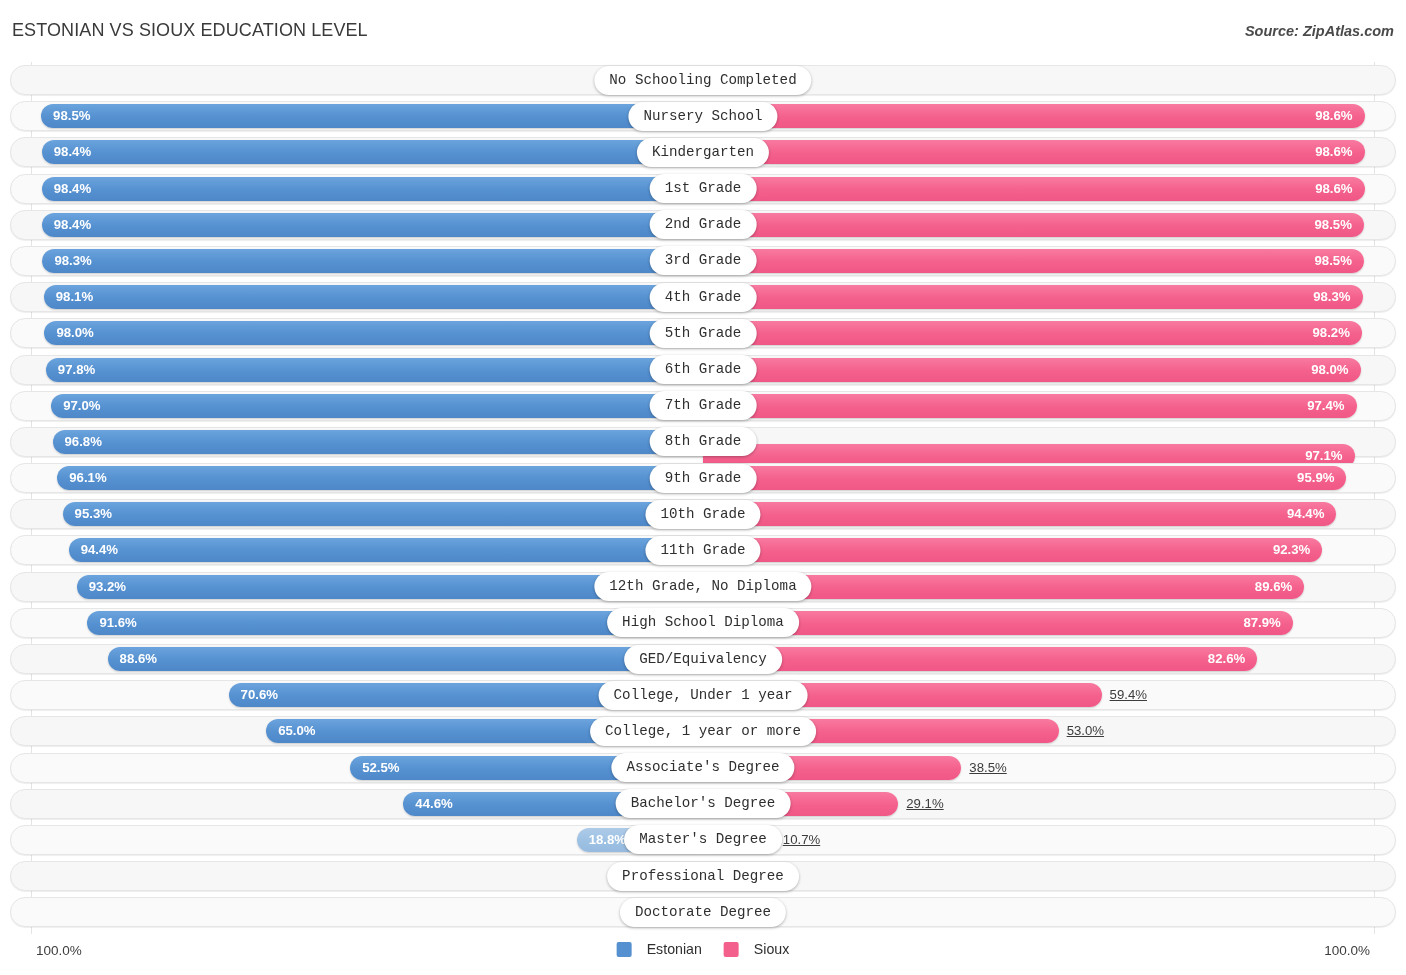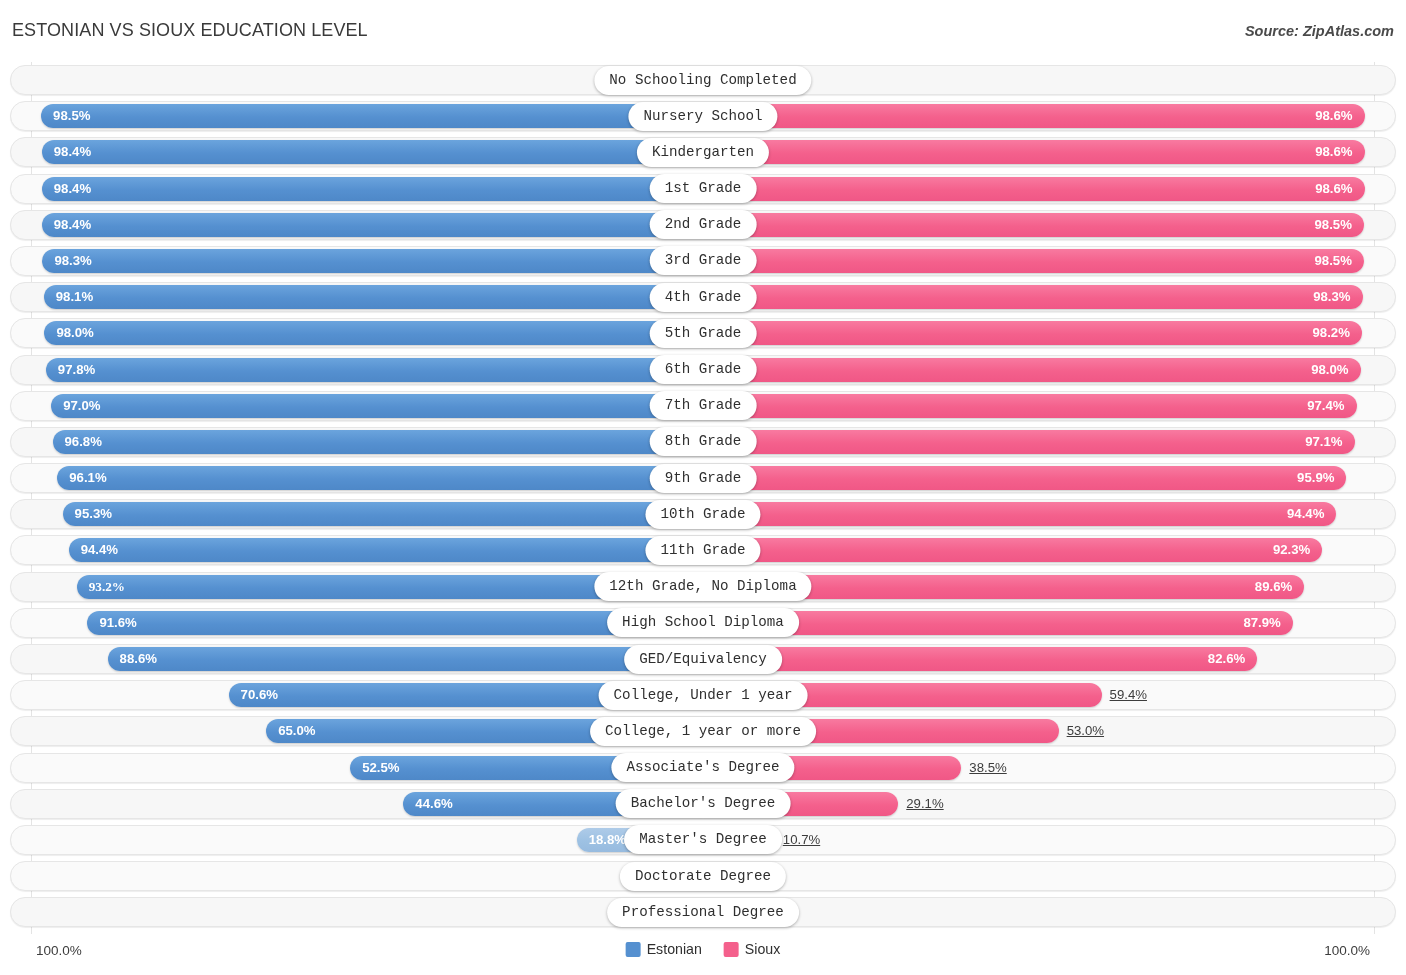--- a/index.html
+++ b/index.html
@@ -190,21 +190,21 @@
     left: 50%;
     top: 0;
     transform: translateX(-50%);
     display: flex;
     align-items: center;
     gap: 22px;
   }
   .legend-item {
     display: flex;
     align-items: center;
-    gap: 6px;
+    gap: 15px;
     font-size: 14.2px;
     color: #2f2f2f;
   }
   .swatch {
     width: 15px;
     height: 15px;
     border-radius: 2px;
     display: inline-block;
   }
   .swatch.blue { background: #5590d0; }
@@ -365,21 +365,21 @@
           <div class="pill">7th Grade</div>
         </div>
         <div class="row">
           <div class="track"></div>
           <div class="half left">
             <div class="bar left" style="width: 96.8%;">
               <span class="val inside l-inside">96.8%</span>
             </div>
           </div>
           <div class="half right">
-            <div class="bar right" style="width: 97.1%;">
+            <div class="bar right" style="width: 97.1%; margin-top: 14px;">
               <span class="val inside r-inside">97.1%</span>
             </div>
           </div>
           <div class="pill">8th Grade</div>
         </div>
         <div class="row alt">
           <div class="track"></div>
           <div class="half left">
             <div class="bar left" style="width: 96.1%;">
               <span class="val inside l-inside">96.1%</span>
@@ -416,21 +416,21 @@
           <div class="half right">
             <div class="bar right" style="width: 92.3%;">
               <span class="val inside r-inside">92.3%</span>
             </div>
           </div>
           <div class="pill">11th Grade</div>
         </div>
         <div class="row">
           <div class="track"></div>
           <div class="half left">
-            <div class="bar left" style="width: 93.2%; font-family: Liberation Serif, serif;">
+            <div class="bar left" style="width: 93.2%;">
               <span class="val inside l-inside">93.2%</span>
             </div>
           </div>
           <div class="half right">
             <div class="bar right" style="width: 89.6%;">
               <span class="val inside r-inside">89.6%</span>
             </div>
           </div>
           <div class="pill">12th Grade, No Diploma</div>
         </div>
@@ -525,47 +525,47 @@
               <span class="val inside l-inside">18.8%</span>
             </div>
           </div>
           <div class="half right">
             <div class="bar right pale" style="width: 10.7%;">
               <span class="val outside r-outside">10.7%</span>
             </div>
           </div>
           <div class="pill">Master's Degree</div>
         </div>
+        <div class="row">
+          <div class="track"></div>
+          <div class="half left">
+            <div class="bar left pale" style="width: 6%;">
+              <span class="val outside l-outside">6.0%</span>
+            </div>
+          </div>
+          <div class="half right">
+            <div class="bar right pale" style="width: 3.3%;">
+              <span class="val outside r-outside">3.3%</span>
+            </div>
+          </div>
+          <div class="pill">Professional Degree</div>
+        </div>
         <div class="row alt">
           <div class="track"></div>
           <div class="half left">
             <div class="bar left pale" style="width: 2.5%;">
               <span class="val outside l-outside">2.5%</span>
             </div>
           </div>
           <div class="half right">
             <div class="bar right pale" style="width: 1.5%;">
               <span class="val outside r-outside">1.5%</span>
             </div>
           </div>
           <div class="pill">Doctorate Degree</div>
-        </div>
-        <div class="row">
-          <div class="track"></div>
-          <div class="half left">
-            <div class="bar left pale" style="width: 6%;">
-              <span class="val outside l-outside">6.0%</span>
-            </div>
-          </div>
-          <div class="half right">
-            <div class="bar right pale" style="width: 3.3%;">
-              <span class="val outside r-outside">3.3%</span>
-            </div>
-          </div>
-          <div class="pill">Professional Degree</div>
         </div>
       </div>
   </div>
 
   <div class="footer">
     <div class="axis-left">100.0%</div>
     <div class="legend" id="legend">
         <div class="legend-item">
           <span class="swatch blue" style="background: rgb(85, 144, 208);"></span>
           <span>Estonian</span>

